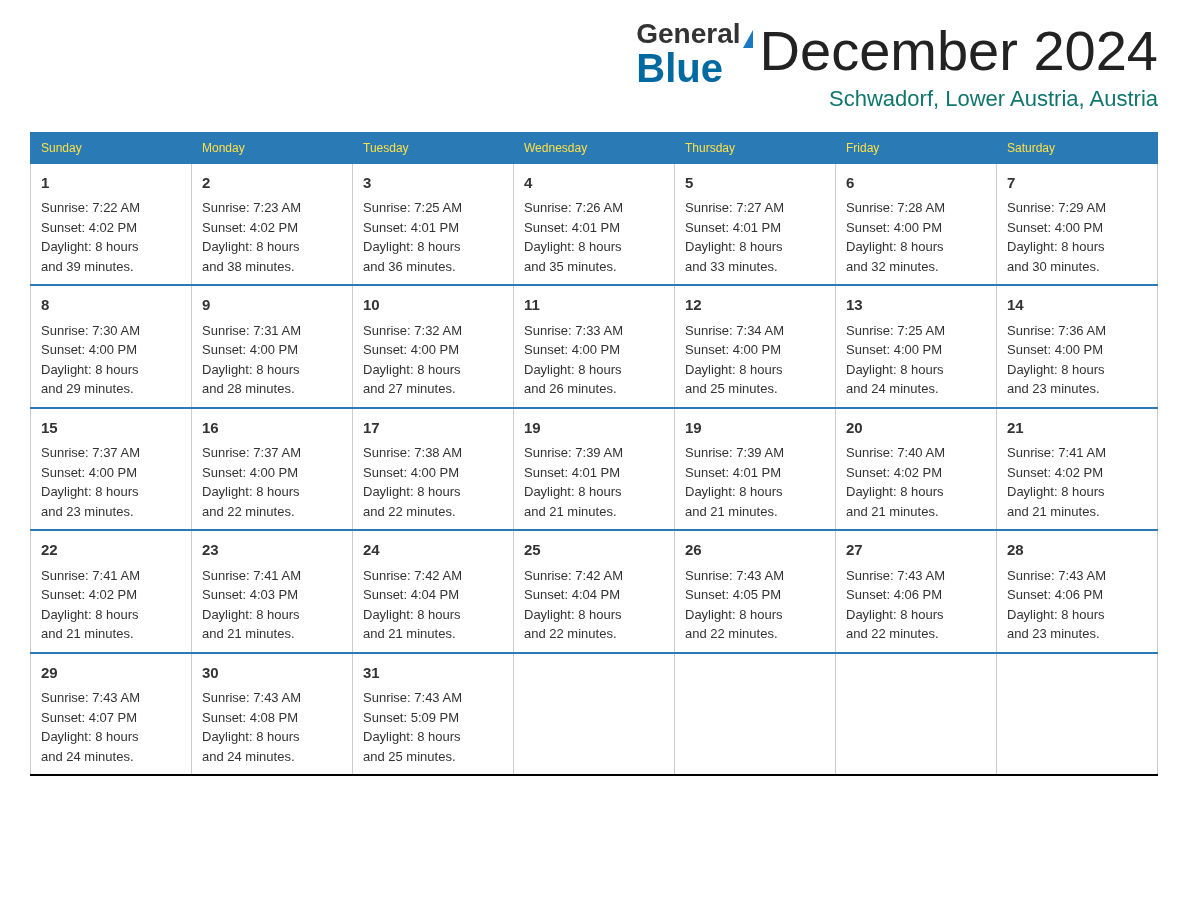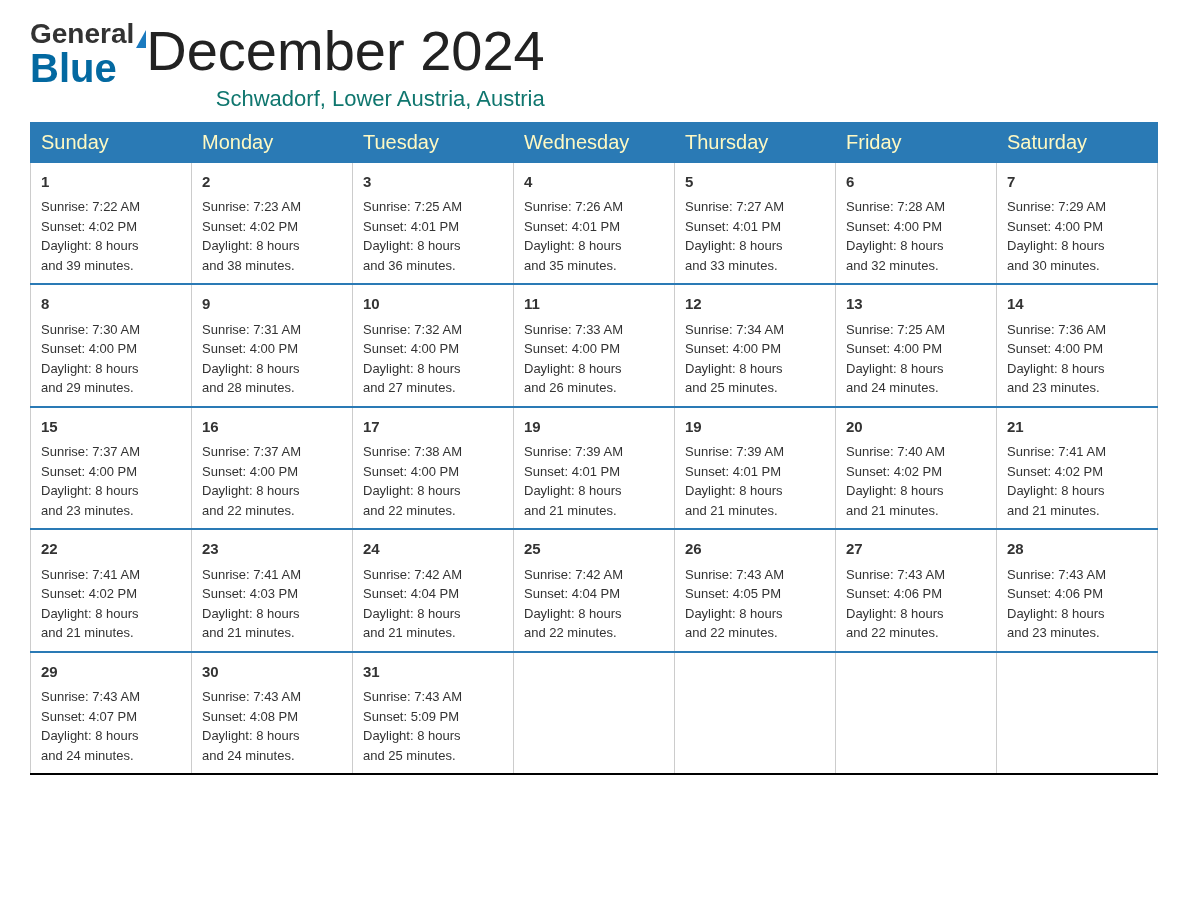--- a/index.html
+++ b/index.html
@@ -5,23 +5,24 @@
     * { box-sizing: border-box; margin: 0; padding: 0; }
     body {
       font-family: Arial, sans-serif;
       background: #fff;
       padding: 20px 30px;
       width: 1188px;
       min-height: 918px;
     }
     .header {
       display: flex;
-      justify-content: flex-start;
+      justify-content: flex-end;
       align-items: flex-start;
-      margin-bottom: 10px;
+      margin-bottom: 20px;
+      gap: 7px;
     }
     .logo {
       display: flex;
       flex-direction: column;
       align-items: flex-start;
     }
     .logo-general {
       font-size: 28px;
       font-weight: bold;
       color: #333;
@@ -56,22 +57,22 @@
       color: #0f766e;
       margin-top: 4px;
     }
     .calendar {
       width: 100%;
       border-collapse: collapse;
       margin-top: 10px;
     }
     .calendar th {
       background-color: #2a7ab5;
-      color: #fef9c3;
-      font-size: 20px;
+      color: #fde047;
+      font-size: 12px;
       font-weight: normal;
       padding: 8px 10px;
       text-align: left;
       border: 1px solid #2a7ab5;
     }
     .calendar td {
       vertical-align: top;
       padding: 8px 10px;
       border: 1px solid #ccc;
       width: 14.28%;

